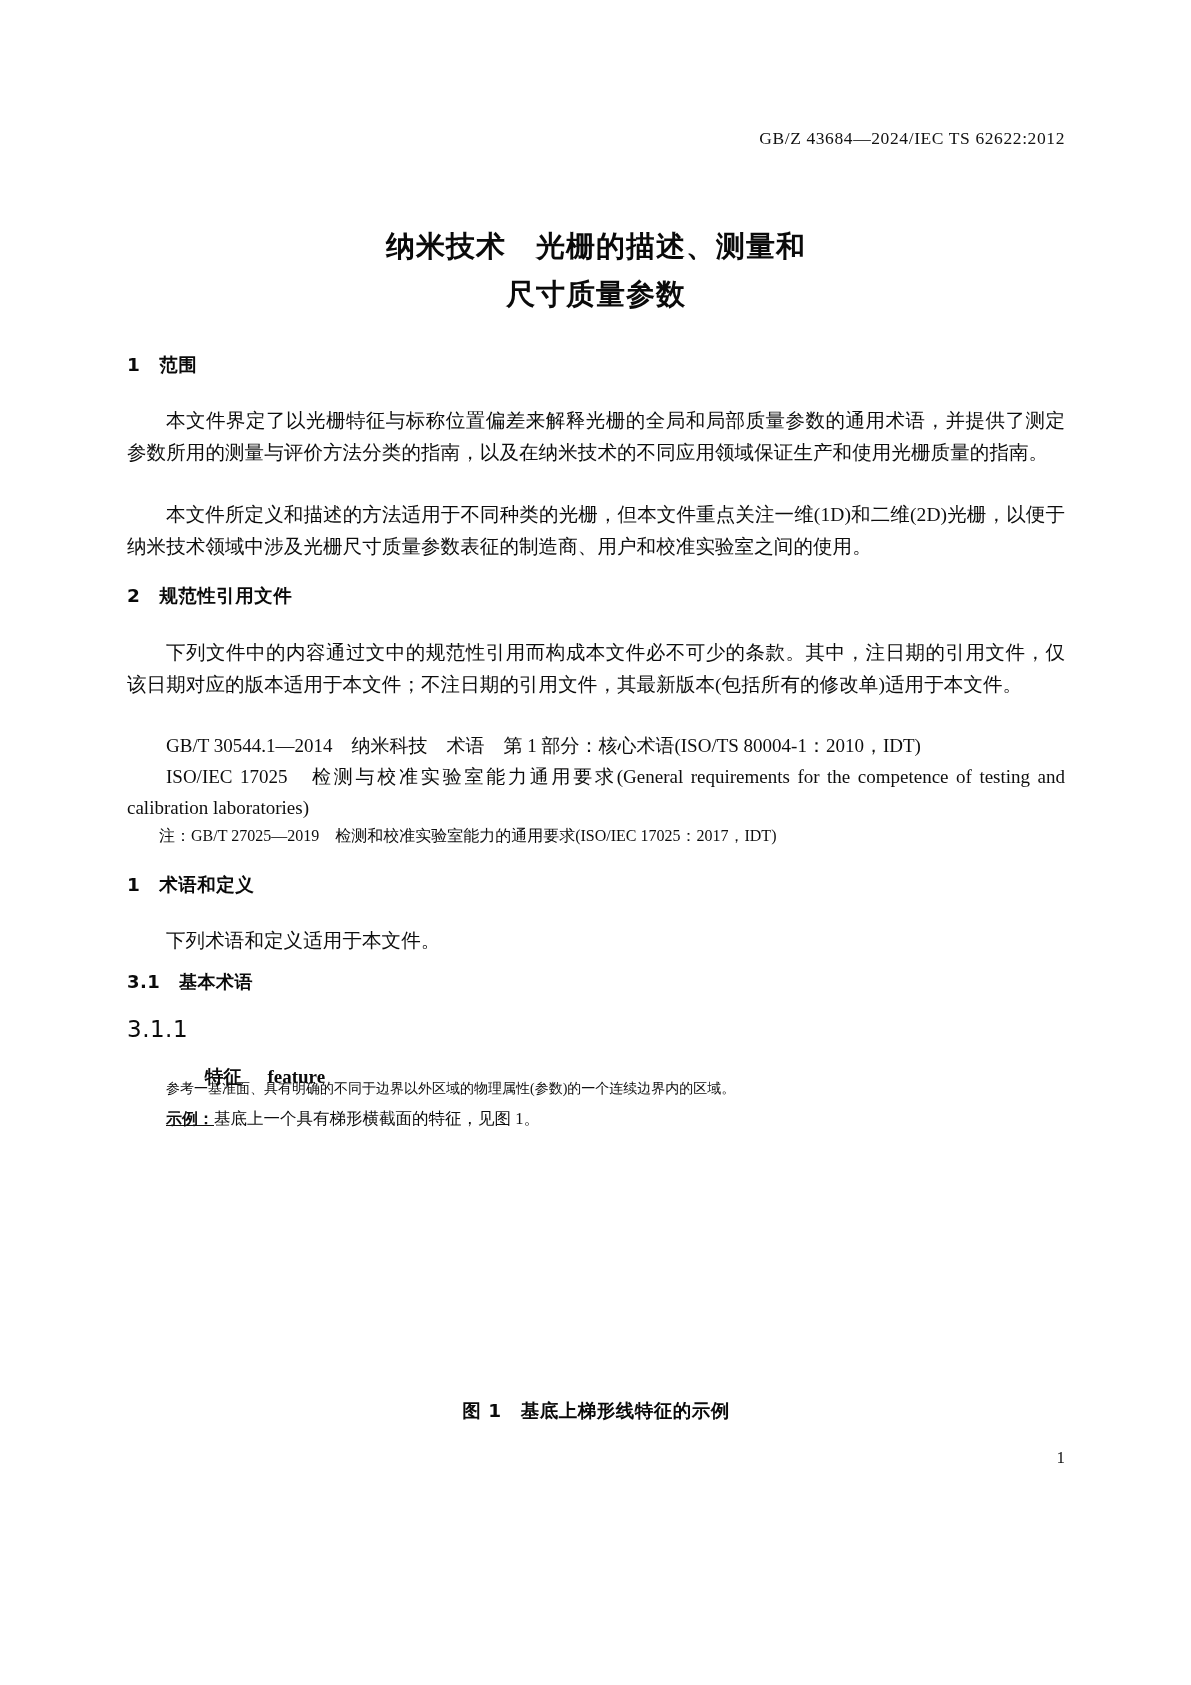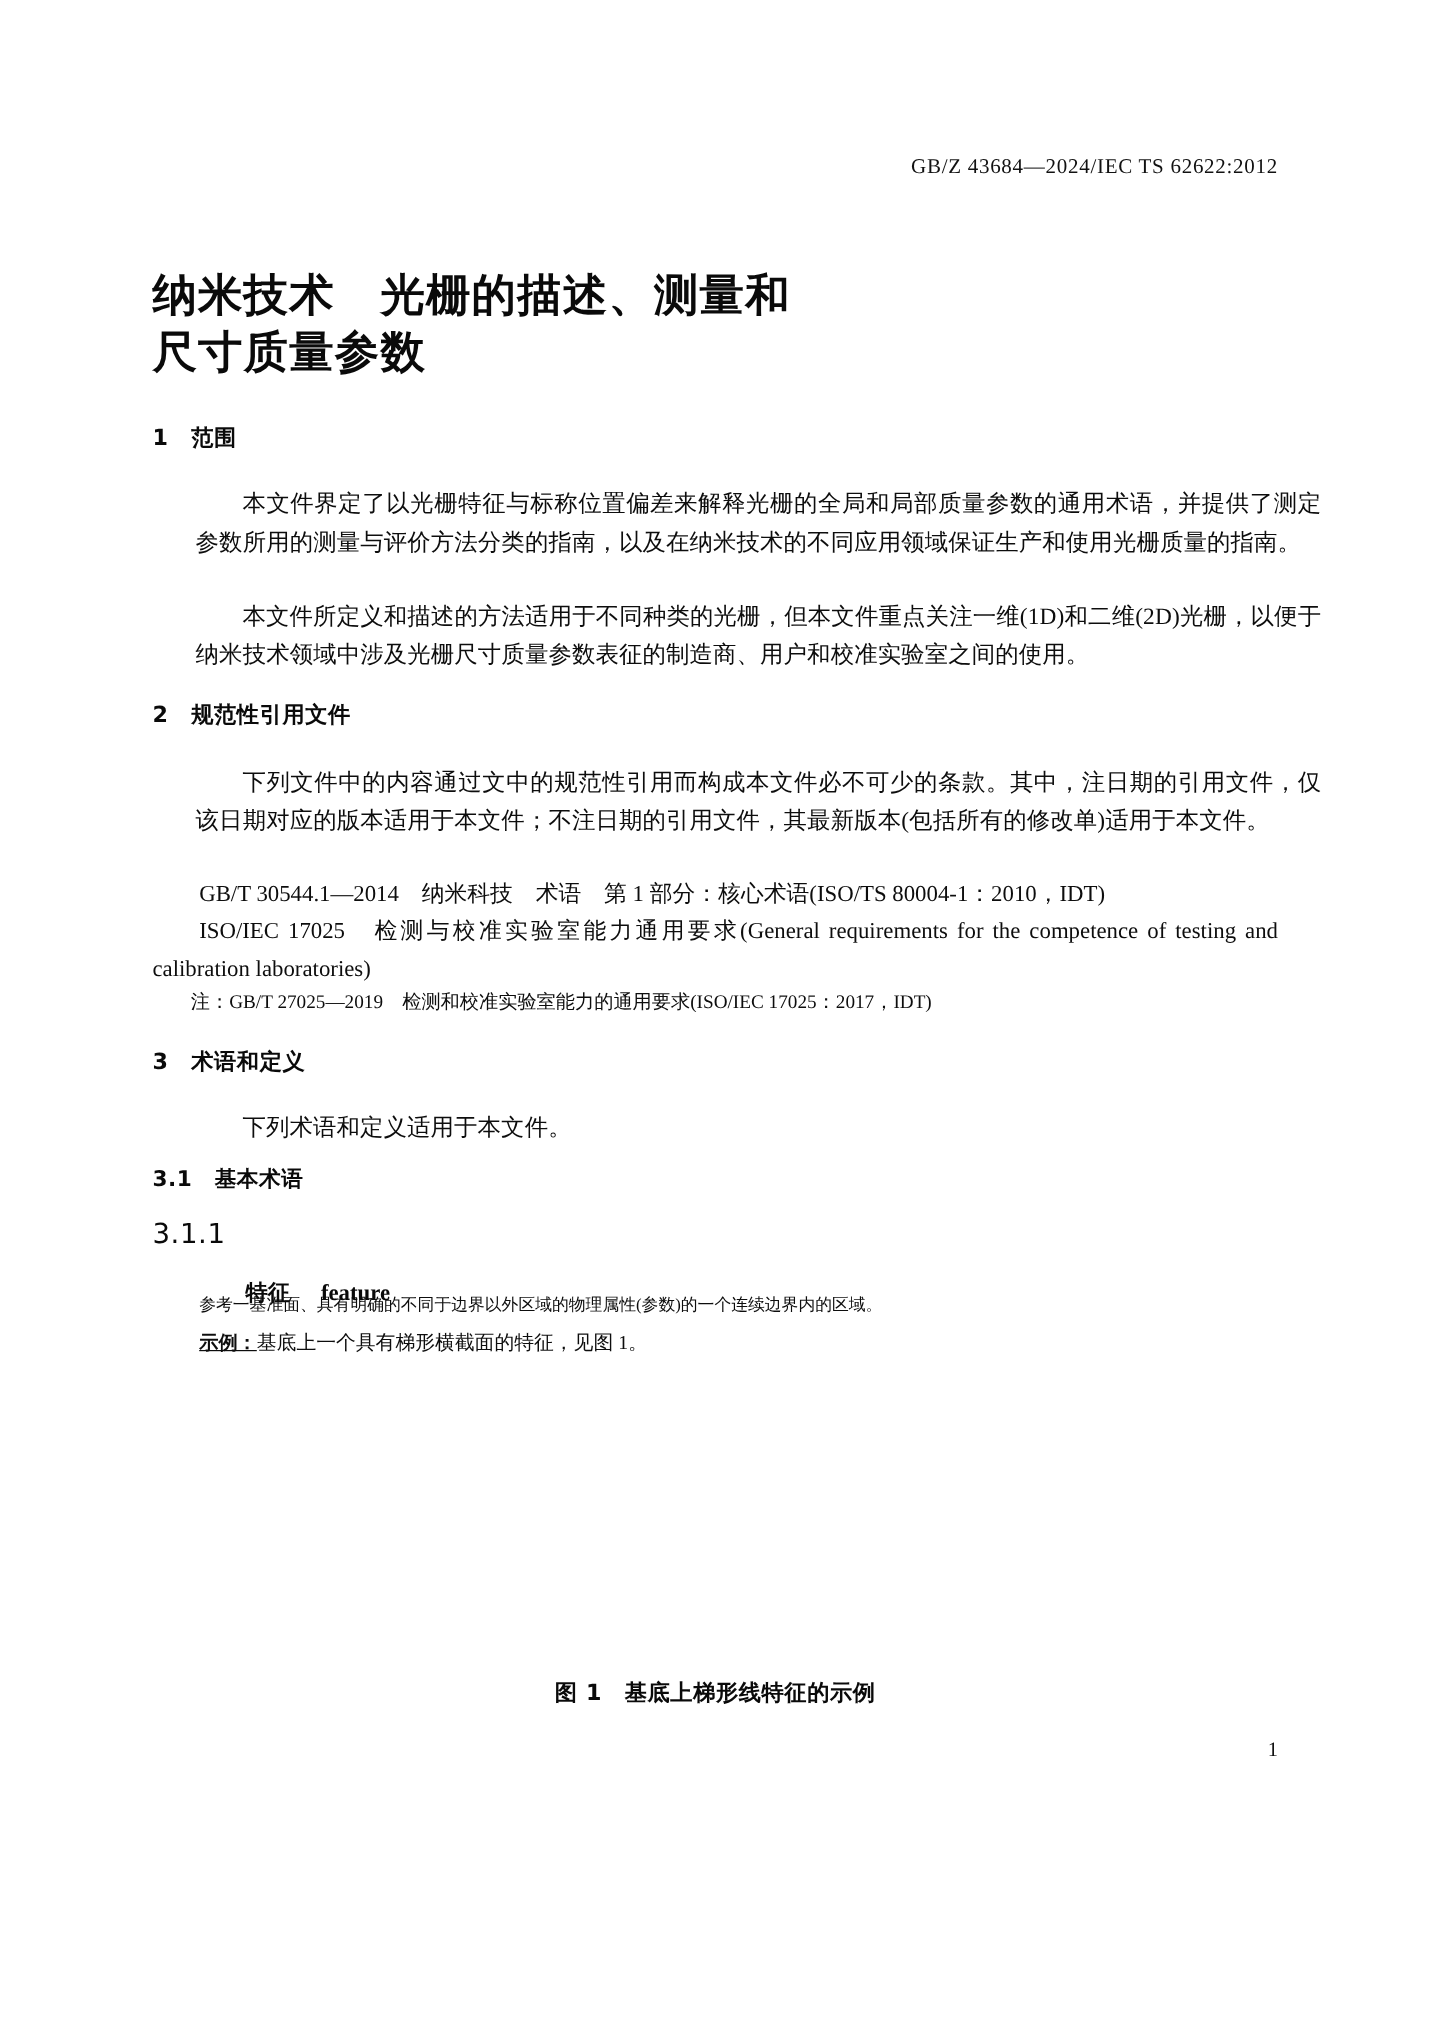--- a/index.html
+++ b/index.html
@@ -40,24 +40,24 @@
     font-size: 17.5px;
     letter-spacing: 0.6px;
     color: #111;
   }
 
   
   .doc-title {
     position: absolute;
     top: 222px;
     width: 938px;
-    text-align: left;
-    font-family: "DejaVu Sans", sans-serif;
-    font-weight: bold;
-    font-size: 37px;
+    text-align: center;
+    font-family: "DejaVu Sans", sans-serif;
+    font-weight: bold;
+    font-size: 29px;
     line-height: 48px;
     letter-spacing: 1px;
     color: #0a0a0a;
   }
   .doc-title .line2 { display: block; }
 
   
   .h1 {
     position: absolute;
     font-family: "DejaVu Sans", sans-serif;
@@ -92,21 +92,21 @@
     position: absolute;
     width: 938px;
     font-family: "Liberation Serif", "DejaVu Serif", serif;
     font-size: 19.5px;
     line-height: 31.5px;
     text-align: justify;
     text-justify: inter-ideograph;
     color: #0d0d0d;
     letter-spacing: 0.1px;
   }
-  .para.indent { text-indent: 39px; margin-left: 36px; }
+  .para.indent { text-indent: 39px; }
 
   .refline {
     position: absolute;
     font-family: "Liberation Serif", serif;
     font-size: 19px;
     line-height: 31px;
     color: #0d0d0d;
     white-space: nowrap;
   }
   .refline-wrap {
@@ -228,21 +228,21 @@
     <div class="h1" style="top:583px; left:0;">2　规范性引用文件</div>
 
     <div class="para indent" style="top:637px; left:0;">下列文件中的内容通过文中的规范性引用而构成本文件必不可少的条款。其中，注日期的引用文件，仅该日期对应的版本适用于本文件；不注日期的引用文件，其最新版本(包括所有的修改单)适用于本文件。</div>
 
     <div class="refline" style="top:730px; left:39px;">GB/T 30544.1—2014　纳米科技　术语　第 1 部分：核心术语(ISO/TS 80004-1：2010，IDT)</div>
 
     <div class="refline-wrap" style="top:761px; left:0;">ISO/IEC 17025　检测与校准实验室能力通用要求(General requirements for the competence of testing and calibration laboratories)</div>
 
     <div class="note" style="top:823px; left:0;">注：GB/T 27025—2019　检测和校准实验室能力的通用要求(ISO/IEC 17025：2017，IDT)</div>
 
-    <div class="h1" style="top:872px; left:0;">3　术语和定义</div>
+    <div class="h1" style="top:872px; left:0;">1　术语和定义</div>
 
     <div class="para indent" style="top:925px; left:0;">下列术语和定义适用于本文件。</div>
 
     <div class="h2" style="top:970px; left:0;">3.1　基本术语</div>
 
     <div class="h3" style="top:1016px; left:0;">3.1.1</div>
 
     <div class="term-head" style="top:1043px; left:39px;">
       <span>特征</span><span>&nbsp;&nbsp;&nbsp;&nbsp;</span><span class="en">feature</span>
     </div>

